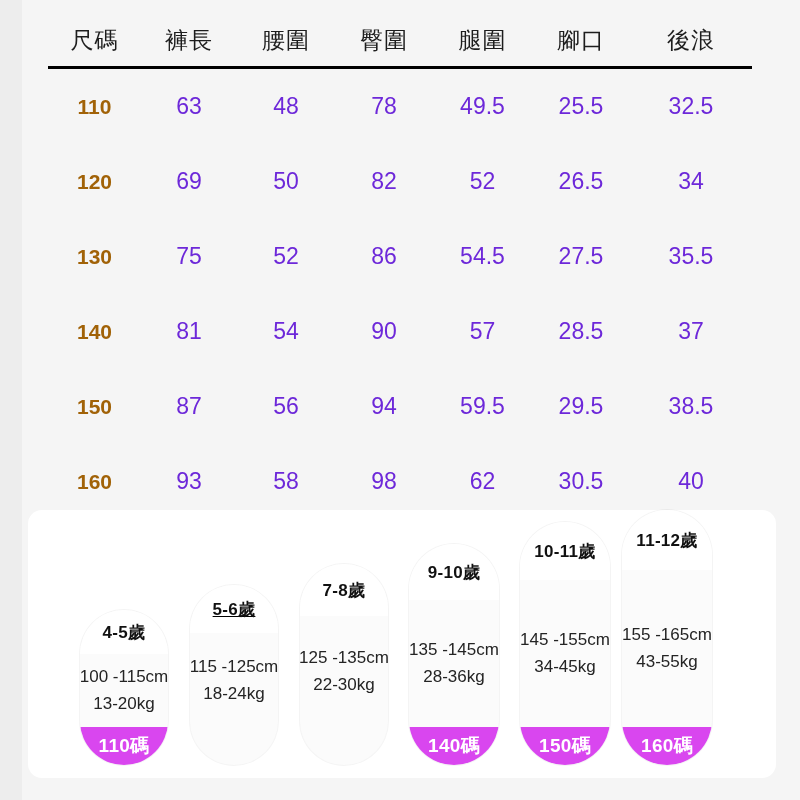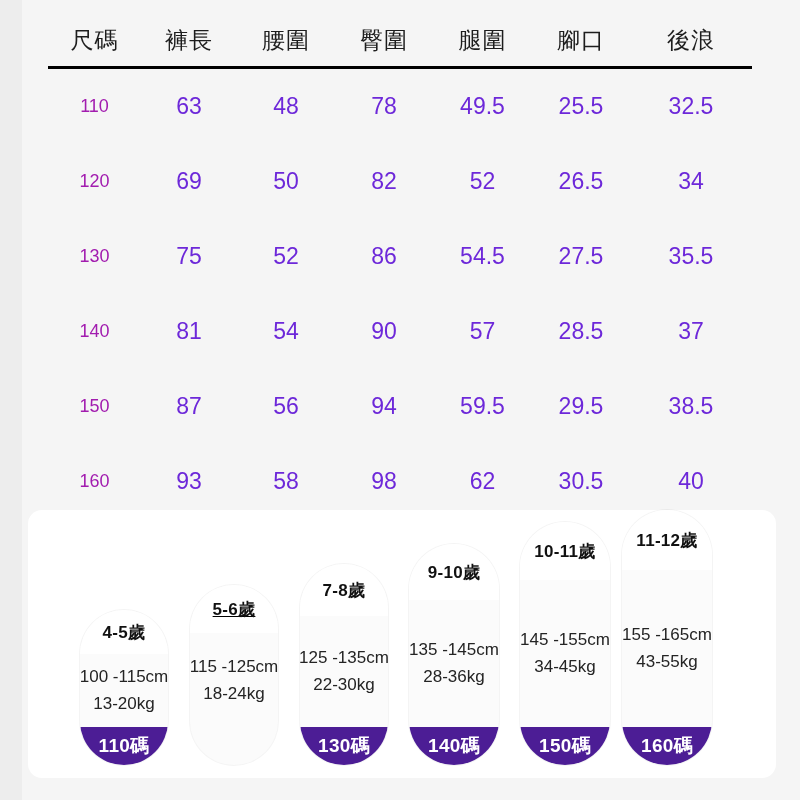--- a/index.html
+++ b/index.html
@@ -62,23 +62,23 @@
   table.mt thead tr {
     border-bottom: 3px solid #000000;
   }
   table.mt td {
     font-size: 23px;
     height: 75px;
     font-weight: 400;
     color: #6d28d9;
   }
   table.mt td.size-cell {
-    font-weight: normal;
-    font-size: 18px;
-    color: #a21caf;
+    font-weight: bold;
+    font-size: 21px;
+    color: #a16207;
   }
   
   col.c0 { width: 93px; }
   col.c1 { width: 96px; }
   col.c2 { width: 98px; }
   col.c3 { width: 98px; }
   col.c4 { width: 99px; }
   col.c5 { width: 98px; }
   col.c6 { width: 122px; }
 
@@ -143,21 +143,21 @@
     font-weight: 400;
   }
 
   
   .cap-foot {
     position: absolute;
     left: 0;
     bottom: 0;
     width: 100%;
     height: 38px;
-    background: #4c1d95;
+    background: #d946ef;
     border-bottom-left-radius: 999px;
     border-bottom-right-radius: 999px;
     display: flex;
     align-items: center;
     justify-content: center;
     text-align: right;
   }
   .cap-code {
     font-size: 19px;
     font-weight: bold;
@@ -278,23 +278,20 @@
     </div>
 
     <div class="capsule" style="left:272px; width:88px; height:201px;">
       <div class="cap-head" style="height:52px;">
         <span class="cap-age">7-8歲</span>
       </div>
       <div class="cap-body" style="top:52px; bottom:38px;">
         <span class="cap-height">125 -135cm</span>
         <span class="cap-weight">22-30kg</span>
       </div>
-      <div class="cap-foot">
-        <span class="cap-code">130碼</span>
-      </div>
     </div>
 
     <div class="capsule" style="left:381px; width:90px; height:221px;">
       <div class="cap-head" style="height:56px;">
         <span class="cap-age">9-10歲</span>
       </div>
       <div class="cap-body" style="top:56px; bottom:38px;">
         <span class="cap-height">135 -145cm</span>
         <span class="cap-weight">28-36kg</span>
       </div>

